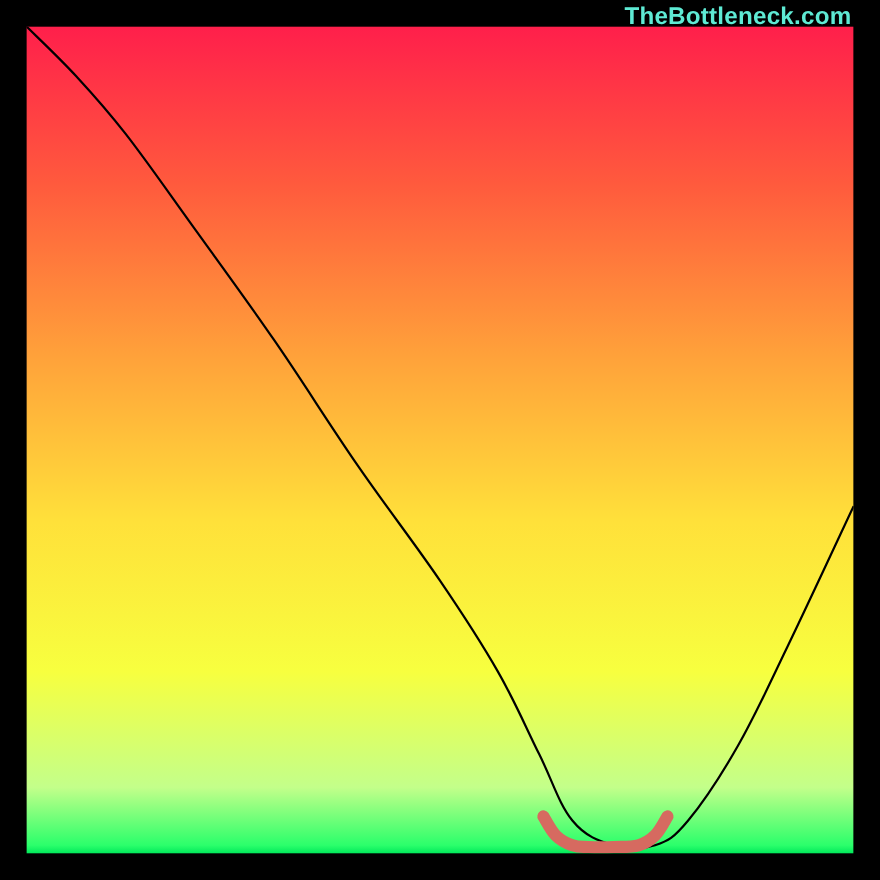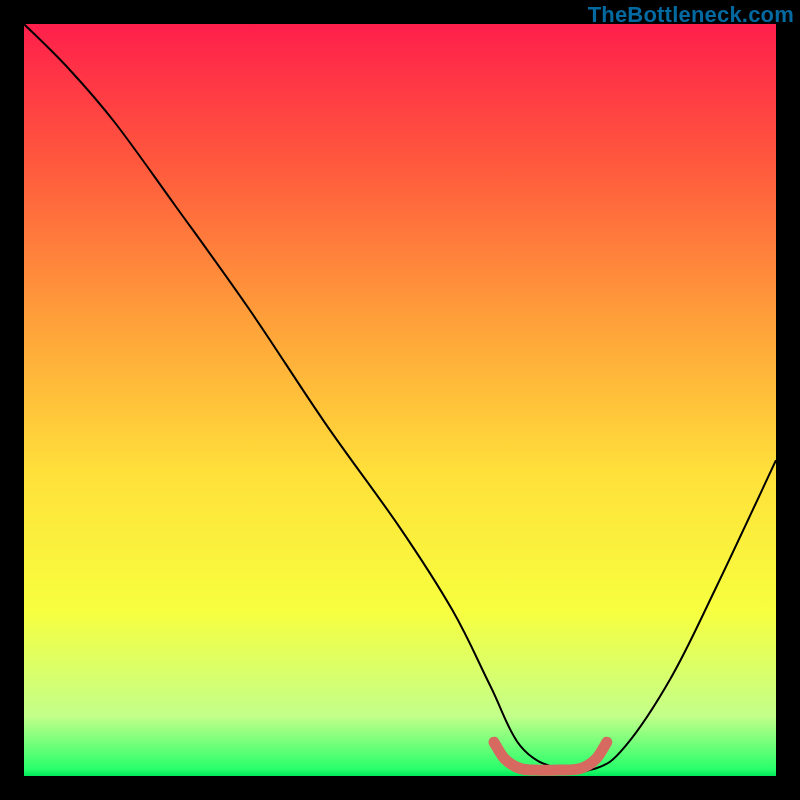--- a/index.html
+++ b/index.html
@@ -6,25 +6,25 @@
   html, body { width: 800px; height: 800px; overflow: hidden; background: #000; }
   .outer {
     position: relative;
     width: 800px;
     height: 800px;
     background: #000;
   }
   .watermark {
     position: absolute;
     top: 2px;
-    right: 6px;
+    right: 26px;
     font-family: Arial, Helvetica, sans-serif;
     font-size: 22px;
     font-weight: bold;
-    color: #0369a1;
+    color: #5eead4;
     letter-spacing: 0.2px;
   }
   .plot {
     position: absolute;
     left: 24px;
     top: 24px;
     width: 752px;
     height: 752px;
   }
   .plot svg { display: block; }

